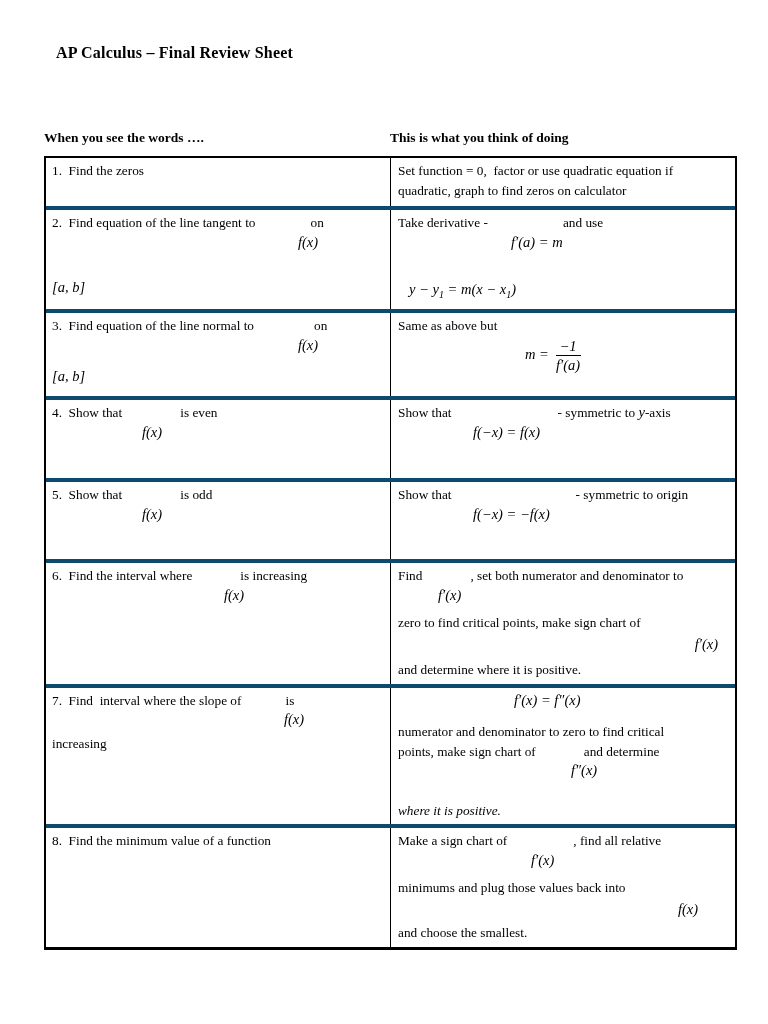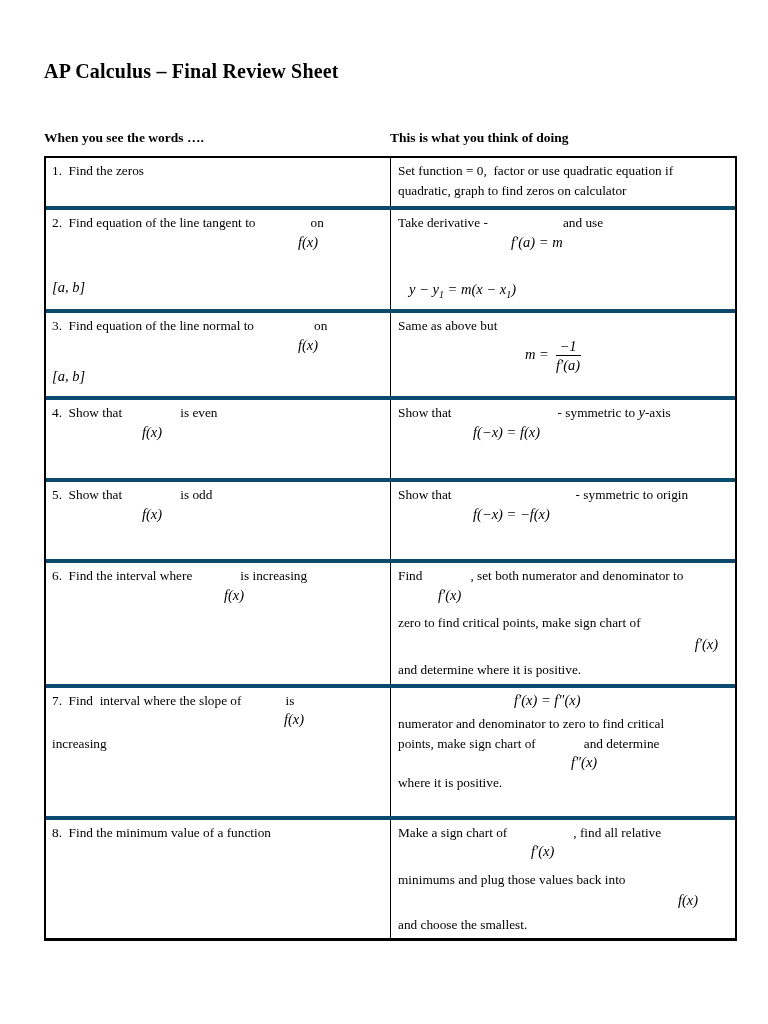--- a/index.html
+++ b/index.html
@@ -3,22 +3,22 @@
 <meta charset="utf-8">
 <style>
   html, body { margin:0; padding:0; background:#ffffff; }
   body {
     width:768px; height:1024px; position:relative;
     font-family:"Liberation Serif","DejaVu Serif",serif;
     color:#000; overflow:hidden;
   }
   .page { position:relative; width:768px; height:1024px; background:#fff; }
   .doc-title {
-    position:absolute; left:44px; top:44px;
-    font-weight:bold; font-size:20px; letter-spacing:0.2px;margin-top:16px;
+    position:absolute; left:56px; top:44px;
+    font-weight:bold; font-size:16px; letter-spacing:0.2px;
   }
   .col-heads {
     position:absolute; left:44px; top:130px; width:693px;
     display:flex; font-weight:bold; font-size:13.5px;
   }
   .col-heads .lh { width:346px; }
   .col-heads .rh { flex:1; }
   .tbl {
     position:absolute; left:44px; top:156px; width:693px;
     border:2px solid #000; border-bottom-width:3px;
@@ -121,24 +121,24 @@
         </div>
       </div>
       <div class="row" style="min-height: 128px;">
         <div class="cl">
           <div class="line"><span>7.  Find  interval where the slope of</span><span class="gap" style="width: 44px;"></span><span>is</span></div>
           <div class="line" style="padding-left: 232px;"><span class="math">f(x)</span></div>
           <div class="line" style="margin-top: 4px;"><span>increasing</span></div>
         </div>
         <div class="cr">
           <div class="line" style="padding-left: 116px;"><span class="math">f′(x) = f″(x)</span></div>
-          <div class="line" style="margin-top: 4px;"><span>numerator and denominator to zero to find critical</span></div>
+          <div class="line" style="margin-top: 12px;"><span>numerator and denominator to zero to find critical</span></div>
           <div class="line"><span>points, make sign chart of</span><span class="gap" style="width: 48px;"></span><span>and determine</span></div>
           <div class="line" style="padding-left: 173px;"><span class="math">f″(x)</span></div>
-          <div class="line" style="margin-top: 0;"><span>where it is positive.</span></div>
+          <div class="line" style="margin-top: 20px; font-style: italic;"><span>where it is positive.</span></div>
         </div>
       </div>
       <div class="row" style="min-height: 110px;">
         <div class="cl">
           <div class="line"><span>8.  Find the minimum value of a function</span></div>
         </div>
         <div class="cr">
           <div class="line"><span>Make a sign chart of</span><span class="gap" style="width: 66px;"></span><span>, find all relative</span></div>
           <div class="line" style="padding-left: 133px;"><span class="math">f′(x)</span></div>
           <div class="line" style="margin-top: 8px;"><span>minimums and plug those values back into</span></div>

